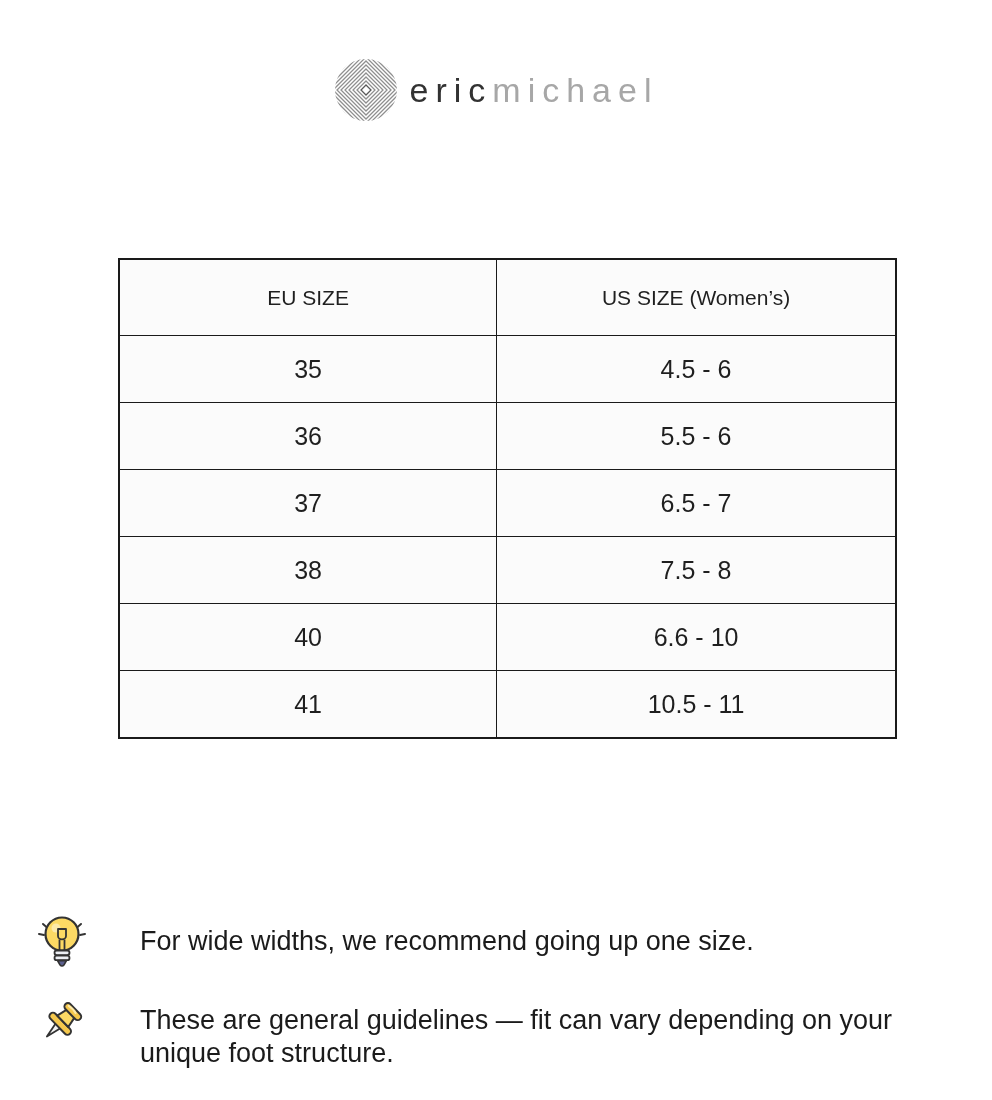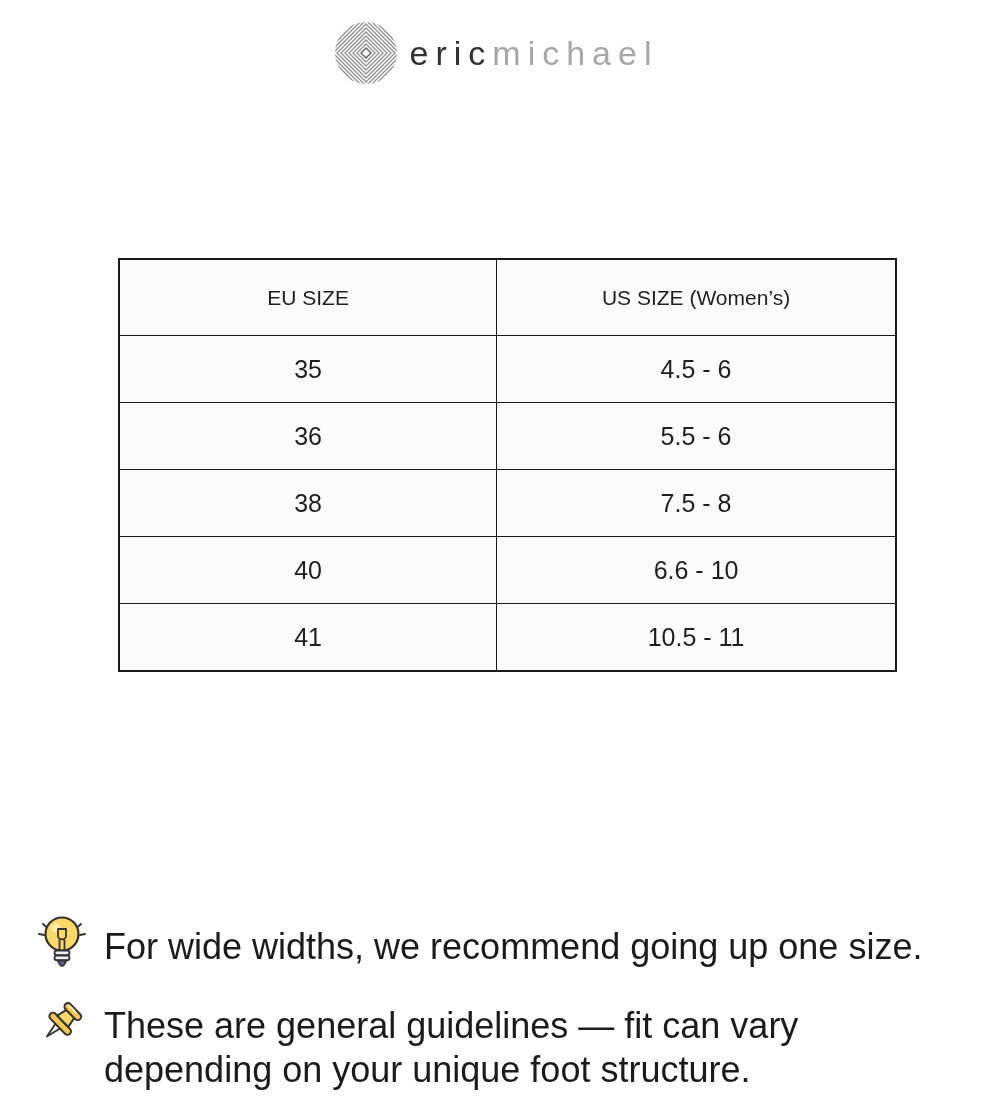--- a/index.html
+++ b/index.html
@@ -16,21 +16,21 @@
     background: #ffffff;
     overflow: hidden;
   }
 
   
   .logo-row {
     display: flex;
     align-items: center;
     justify-content: center;
     gap: 12px;
-    padding-top: 21px;
+    padding-top: 58px;
     height: 64px;
   }
   .logo-mark { width: 64px; height: 64px; flex: 0 0 auto; }
   .logo-text {
     font-size: 34px;
     font-weight: 400;
     letter-spacing: 7px;
     line-height: 1;
     white-space: nowrap;
   }
@@ -91,25 +91,26 @@
     flex-direction: column;
     gap: 26px;
   }
   .note {
     display: flex;
     align-items: flex-start;
     gap: 14px;
   }
   .note-icon { width: 56px; height: 58px; flex: 0 0 auto; }
   .note-text {
-    font-size: 36px;
+    font-size: 27px;
     line-height: 1.22;
     color: #1b1b1b;
     padding-top: 13px;
     max-width: 868px;
+    margin-left: 36px;
   }
   .note.pin .note-text { padding-top: 8px; }
 </style>
 </head>
 <body>
 
 <div class="page">
 
   <div class="logo-row">
     <svg class="logo-mark" viewBox="0 0 64 64" aria-hidden="true">
@@ -153,20 +154,24 @@
       <tbody>
           <tr>
             <td>35</td>
             <td>4.5 - 6</td>
           </tr>
           <tr>
             <td>36</td>
             <td>5.5 - 6</td>
           </tr>
           <tr>
+            <td>37</td>
+            <td>6.5 - 7</td>
+          </tr>
+          <tr>
             <td>38</td>
             <td>7.5 - 8</td>
           </tr>
           <tr>
             <td>40</td>
             <td>6.6 - 10</td>
           </tr>
           <tr>
             <td>41</td>
             <td>10.5 - 11</td>

